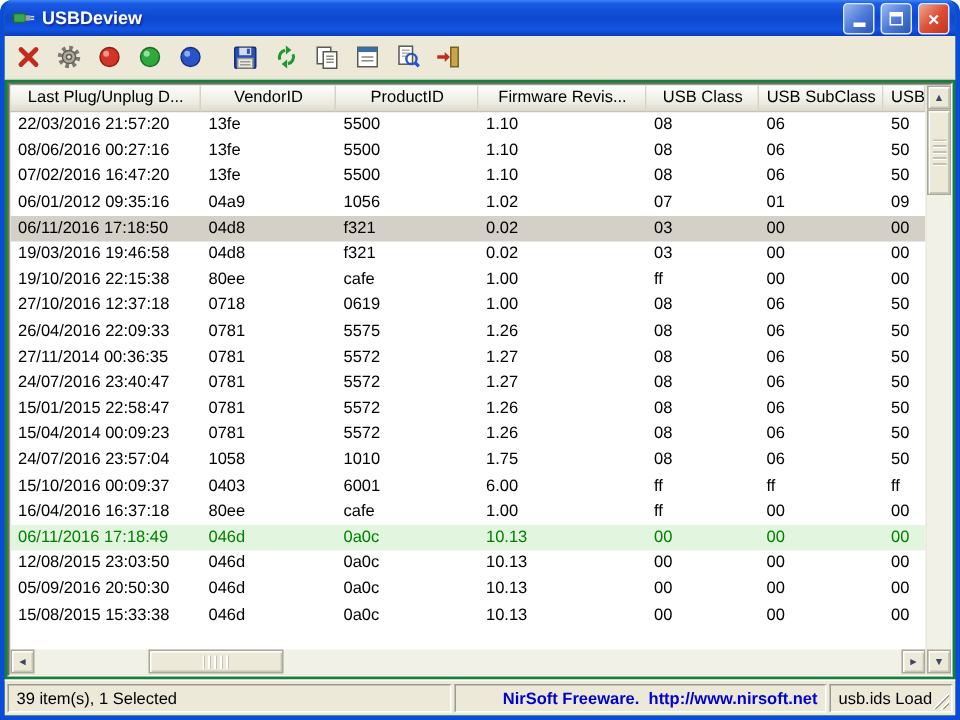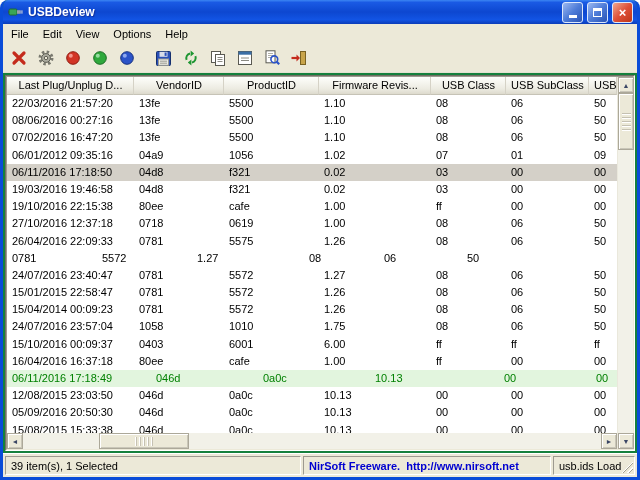--- a/index.html
+++ b/index.html
@@ -48,21 +48,21 @@
   .row{display:flex;height:17.2px;line-height:17.2px;}
   .cell{padding-left:5px;white-space:nowrap;overflow:hidden;}
   .c0{width:127px;flex:0 0 127px;}
   .c1{width:90px;flex:0 0 90px;}
   .c2{width:95px;flex:0 0 95px;}
   .c3{width:112px;flex:0 0 112px;}
   .c4{width:75px;flex:0 0 75px;}
   .c5{width:83px;flex:0 0 83px;}
   .c6{flex:1;min-width:0;}
   .row.selected{background:#D4D0C8;}
-  .row.connected{background:#E2F5DE;color:#008000;gap:17px;}
+  .row.connected{background:#E2F5DE;color:#008000;}
 
   
   .hscroll{flex:0 0 16px;position:relative;background:#F2F1E8;}
   .vscroll{flex:0 0 16px;position:relative;background:#F2F1E8;border-left:1px solid #EAE8DC;}
   .sb-btn,.sb-thumb{background:#ECE9D8;border:1px solid #ACA899;
     box-shadow:inset 1px 1px 0 #FFFFFF, inset -1px -1px 0 #C9C6B8;
     display:flex;align-items:center;justify-content:center;position:absolute;
     color:#3A4664;font-size:7px;line-height:7px;}
   .hscroll .sb-left{left:0;top:0;width:16px;height:16px;}
   .hscroll .sb-right{right:0;top:0;width:16px;height:16px;}
@@ -73,21 +73,21 @@
   .vscroll .sb-down{bottom:0;left:0;width:16px;height:16px;}
   .vscroll .sb-thumb{top:16px;left:0;width:16px;height:57px;
     background-image:repeating-linear-gradient(0deg,#FFFFFF 0 1px,#C5C1B2 1px 2px,transparent 2px 4px);
     background-size:9px 18px;background-repeat:no-repeat;background-position:center;background-color:#ECE9D8;}
 
   
   .statusbar{flex:0 0 24px;display:flex;gap:2px;padding:2px;background:#ECE9D8;border-top:1px solid #FFFFFF;}
   .panel{border:1px solid;border-color:#9D9A90 #FFFFFF #FFFFFF #9D9A90;display:flex;
     align-items:center;padding:0 5px;white-space:nowrap;overflow:hidden;}
   .p1{width:296px;flex:0 0 296px;}
-  .p2{width:248px;flex:0 0 248px;justify-content:flex-start;}
+  .p2{width:248px;flex:0 0 248px;justify-content:flex-end;}
   .p3{flex:1;position:relative;}
   .nirsoft{color:#0000D0;font-weight:bold;white-space:pre;}
   .grip{position:absolute;right:1px;bottom:1px;width:13px;height:13px;
     background:repeating-linear-gradient(135deg,transparent 0 2px,#FFFFFF 2px 3px,#A39F90 3px 4px);
     clip-path:polygon(100% 0,100% 100%,0 100%);}
 </style>
 </head>
 <body>
 
 <div class="window">
@@ -107,27 +107,20 @@
         <span class="glyph-min"></span>
       </span>
     <span class="tb-btn tb-blue">
         <span class="glyph-max"></span>
       </span>
     <span class="tb-btn tb-red">
         <span class="glyph-close">×</span>
       </span>
   </div>
 
-  <div class="menubar">
-    <span class="menu-item">File</span>
-    <span class="menu-item">Edit</span>
-    <span class="menu-item">View</span>
-    <span class="menu-item">Options</span>
-    <span class="menu-item">Help</span>
-  </div>
 
   <div class="toolbar">
     <span class="tool-btn">
       <svg width="18" height="18" viewBox="0 0 18 18">
         <path d="M4 4 L14 14 M14 4 L4 14" stroke="#C42B1C" stroke-width="3.2" stroke-linecap="round"></path>
       </svg>
     </span>
     <span class="tool-btn">
       <svg width="18" height="18" viewBox="0 0 18 18">
         <circle cx="9" cy="9" r="6" fill="none" stroke="#7A7A70" stroke-width="3" stroke-dasharray="2.4 2.3"></circle>
@@ -290,20 +283,21 @@
               <div class="row">
                 <div class="cell c0">26/04/2016 22:09:33</div>
                 <div class="cell c1">0781</div>
                 <div class="cell c2">5575</div>
                 <div class="cell c3">1.26</div>
                 <div class="cell c4">08</div>
                 <div class="cell c5">06</div>
                 <div class="cell c6">50</div>
               </div>
               <div class="row">
+                <div class="cell c0">27/11/2014 00:36:35</div>
                 <div class="cell c1">0781</div>
                 <div class="cell c2">5572</div>
                 <div class="cell c3">1.27</div>
                 <div class="cell c4">08</div>
                 <div class="cell c5">06</div>
                 <div class="cell c6">50</div>
               </div>
               <div class="row">
                 <div class="cell c0">24/07/2016 23:40:47</div>
                 <div class="cell c1">0781</div>

